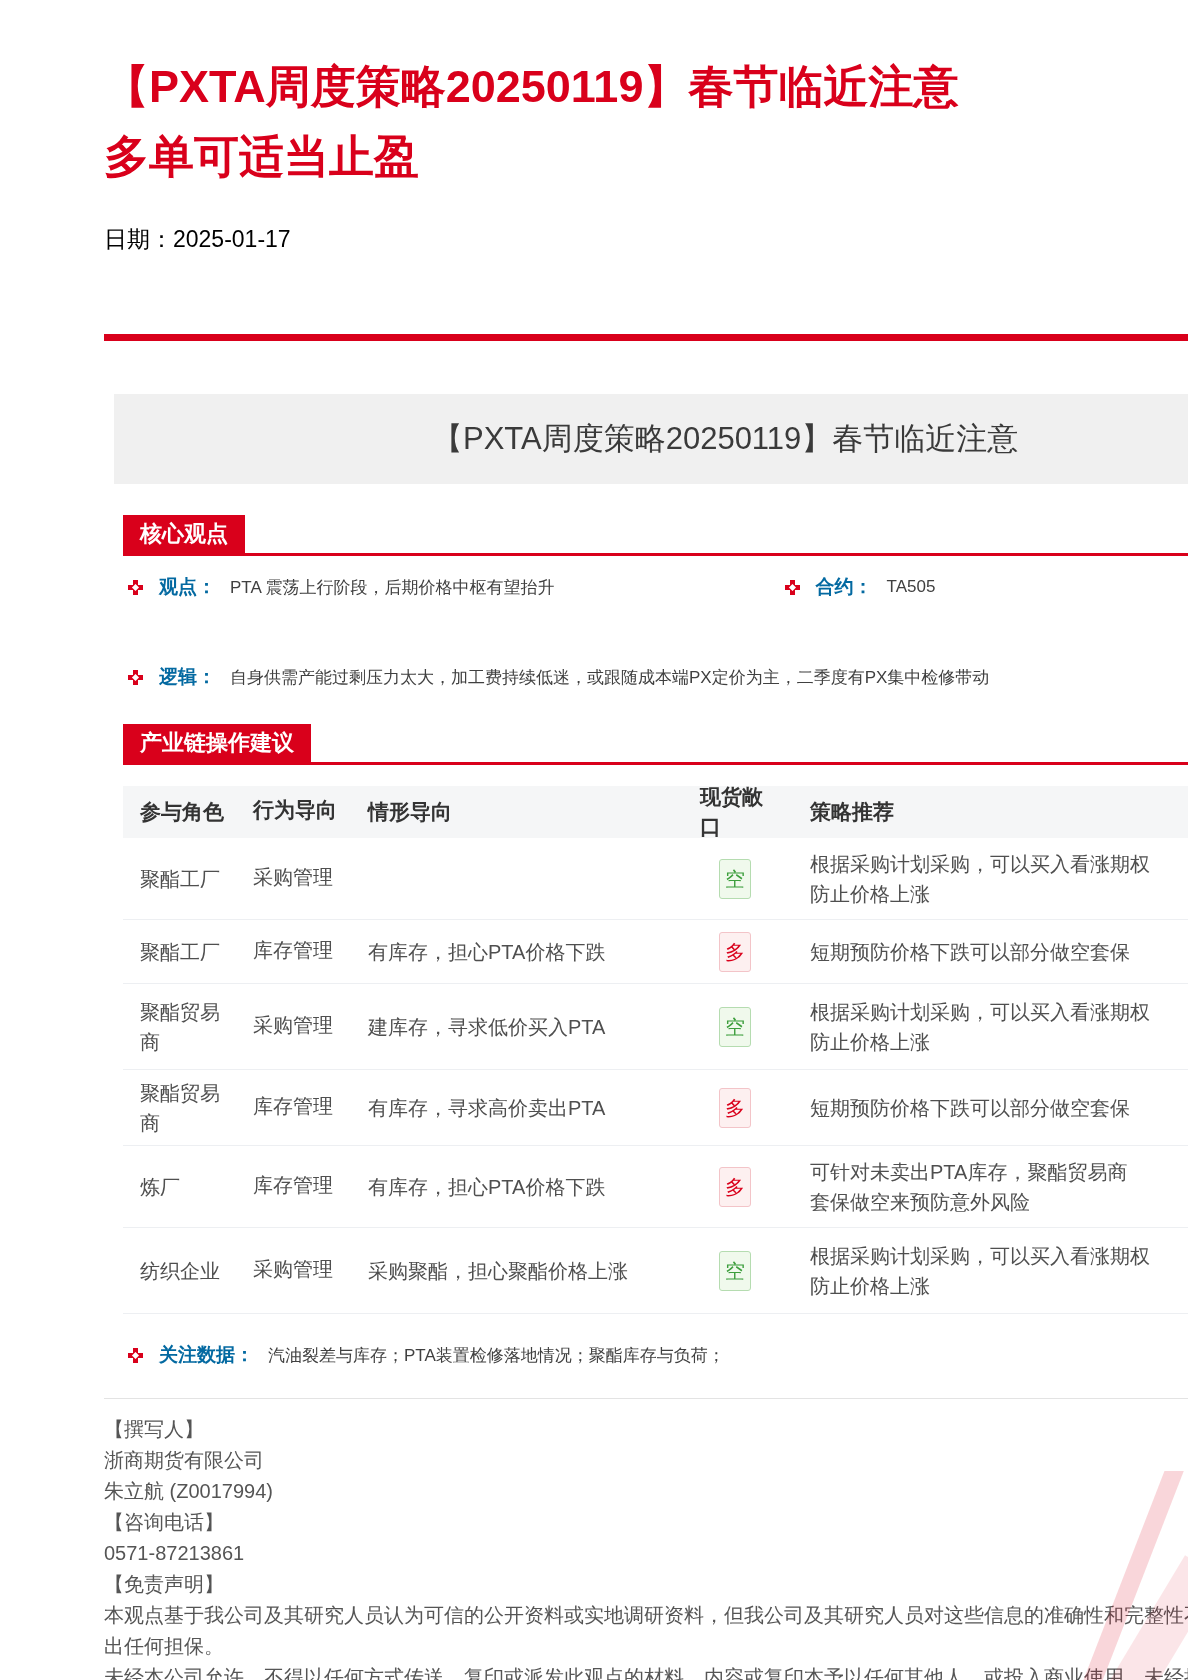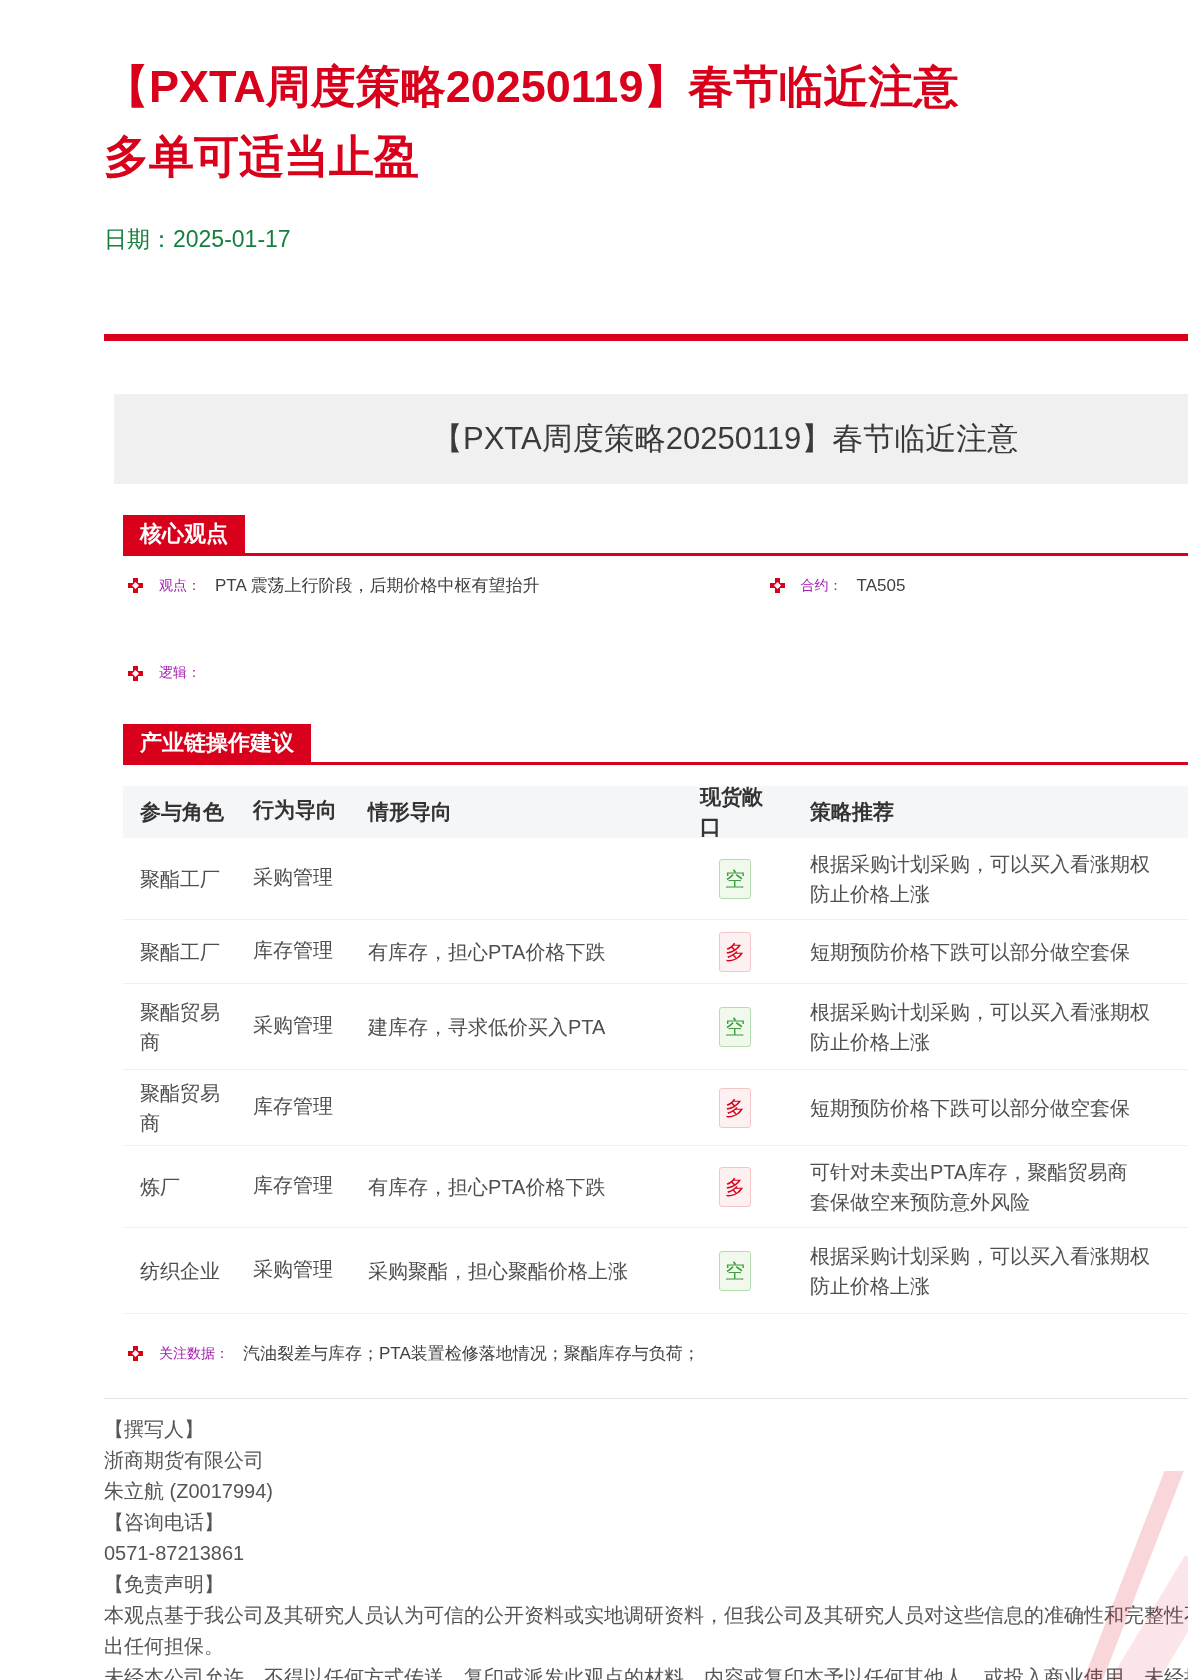--- a/index.html
+++ b/index.html
@@ -10,21 +10,21 @@
     background:#fff; overflow:hidden; margin:16px auto;
   }
   
   .main-title {
     position:absolute; left:104px; top:36px;
     font-size:45px; font-weight:bold; color:#d9001b;
     line-height:70px; white-space:nowrap; width:1400px;
   }
   .date-line {
     position:absolute; left:104px; top:208px;
-    font-size:23px; color:#15803d;
+    font-size:23px; color:#000000;
   }
   .red-rule {
     position:absolute; left:104px; top:318px;
     width:1100px; height:7px; background:#d9001b;
   }
   
   .banner {
     position:absolute; left:114px; top:378px;
     width:1300px; height:90px; background:#f0f0f0;
   }
@@ -51,21 +51,21 @@
     position:absolute; left:128px; width:1400px;
     display:flex; align-items:center; white-space:nowrap;
   }
   .row-view { top:558px; }
   .row-logic { top:648px; }
   .row-focus { top:1326px; }
   .blt { position:relative; width:15px; height:15px; display:inline-block; flex:0 0 15px; margin-right:16px; }
   .blt::before { content:""; position:absolute; left:5px; top:0; width:5px; height:15px; background:#d9001b; }
   .blt::after  { content:""; position:absolute; left:0; top:5px; width:15px; height:5px; background:#d9001b; }
   .blt .hole { position:absolute; left:5px; top:5px; width:5px; height:5px; background:#fff; transform:rotate(45deg); z-index:2; }
-  .blt-label { color:#a21caf; font-weight:normal; font-size:14px; margin-right:14px; }
+  .blt-label { color:#0369a1; font-weight:bold; font-size:19px; margin-right:14px; }
   .blt-text { color:#404040; font-size:17px; }
   .contract-group { display:flex; align-items:center; margin-left:230px; }
   
   .ops-table { position:absolute; left:123px; top:770px; width:1400px; }
   .thead {
     position:relative; height:52px; background:#f5f6f7;
   }
   .thead .cell { font-weight:bold; color:#333; font-size:21px; }
   .trow { position:relative; border-bottom:1px solid #edeff2; background:#fff; }
   .cell {
@@ -130,20 +130,21 @@
       <span class="blt-label">合约：</span>
       <span class="blt-text">TA505</span>
     </span>
   </div>
 
   <div class="bullet-row row-logic">
     <span class="blt">
         <i class="hole"></i>
       </span>
     <span class="blt-label">逻辑：</span>
+    <span class="blt-text">自身供需产能过剩压力太大，加工费持续低迷，或跟随成本端PX定价为主，二季度有PX集中检修带动</span>
   </div>
 
   <div class="badge-tab tab-industry">产业链操作建议</div>
   <div class="badge-underline line-industry"></div>
 
   <div class="ops-table">
     <div class="thead">
       <div class="cell c-role">参与角色</div>
       <div class="cell c-behavior">行为导向</div>
       <div class="cell c-situation">情形导向</div>
@@ -184,20 +185,21 @@
       </div>
       <div class="cell c-strategy">
         <div>根据采购计划采购，可以买入看涨期权</div>
         <div>防止价格上涨</div>
       </div>
     </div>
 
     <div class="trow h76">
       <div class="cell c-role">聚酯贸易商</div>
       <div class="cell c-behavior">库存管理</div>
+      <div class="cell c-situation">有库存，寻求高价卖出PTA</div>
       <div class="cell c-exposure">
         <span class="pos-badge pos-long">多</span>
       </div>
       <div class="cell c-strategy">
         <div>短期预防价格下跌可以部分做空套保</div>
       </div>
     </div>
 
     <div class="trow h82">
       <div class="cell c-role">炼厂</div>

